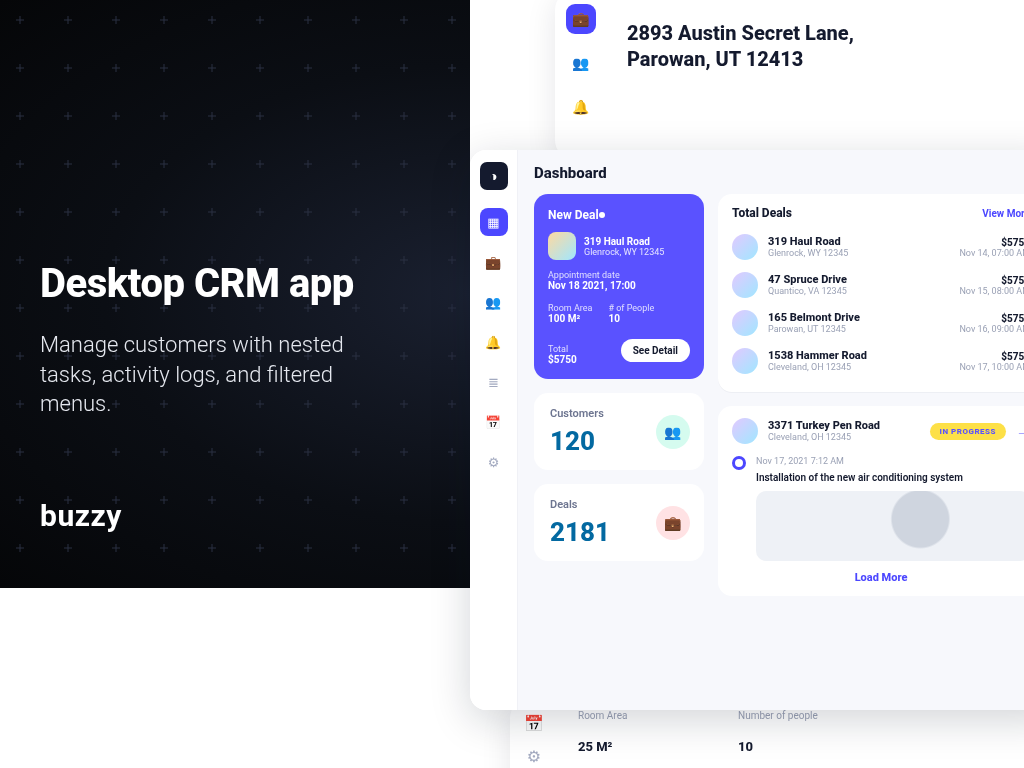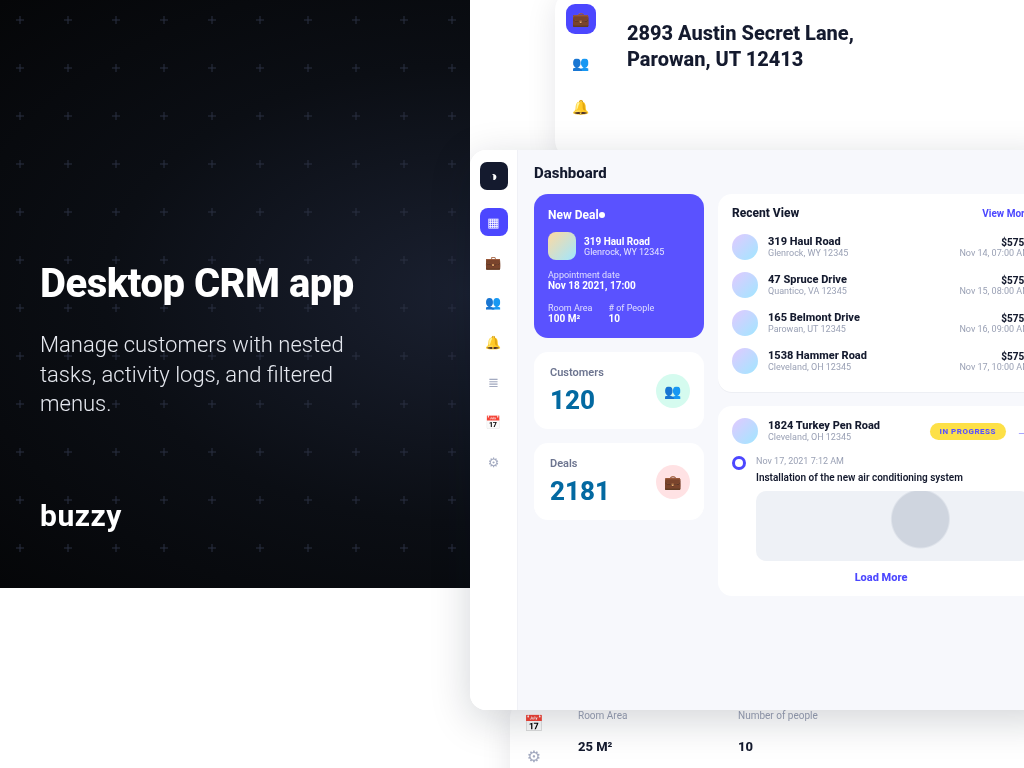--- a/index.html
+++ b/index.html
@@ -346,39 +346,46 @@
           <div class="nd-cols">
             <div>
               <div class="nd-lbl">Room Area</div>
               <div class="nd-val">100 M²</div>
             </div>
             <div>
               <div class="nd-lbl"># of People</div>
               <div class="nd-val">10</div>
             </div>
           </div>
+          <div class="nd-foot">
+            <div>
+              <div class="nd-lbl">Total</div>
+              <div class="nd-val">$5750</div>
+            </div>
+            <div class="pill-btn">See Detail</div>
+          </div>
         </div>
 
         <div class="stat">
           <div class="stat-lbl">Customers</div>
           <div class="stat-val">120</div>
           <div class="stat-icon ic-cust">👥</div>
         </div>
 
         <div class="stat">
           <div class="stat-lbl">Deals</div>
           <div class="stat-val">2181</div>
           <div class="stat-icon ic-deal">💼</div>
         </div>
       </div>
 
       <div style="display:flex; flex-direction:column; gap:14px;">
         <div class="panel">
           <div class="panel-hdr">
-            <div class="panel-title">Recent View</div>
+            <div class="panel-title">Total Deals</div>
             <div class="link">View More</div>
           </div>
           <div id="deal-rows">
               <div class="deal-row">
                 <div class="d-thumb"></div>
                 <div class="d-main">
                   <div class="d-addr">319 Haul Road</div>
                   <div class="d-sub">Glenrock, WY 12345</div>
                 </div>
                 <div class="d-right">
@@ -419,21 +426,21 @@
                   <div class="d-time">Nov 17, 10:00 AM</div>
                 </div>
               </div>
             </div>
         </div>
 
         <div class="prog">
           <div class="prog-hdr">
             <div class="d-thumb"></div>
             <div style="flex:1">
-              <div class="d-addr">1824 Turkey Pen Road</div>
+              <div class="d-addr">3371 Turkey Pen Road</div>
               <div class="d-sub">Cleveland, OH 12345</div>
             </div>
             <div class="badge-pill">IN PROGRESS</div>
             <div class="arrow-btn">→</div>
           </div>
           <div class="tl-row">
             <div class="timeline-dot"></div>
             <div>
               <div class="tl-time">Nov 17, 2021 7:12 AM</div>
               <div class="tl-txt">Installation of the new air conditioning system</div>

